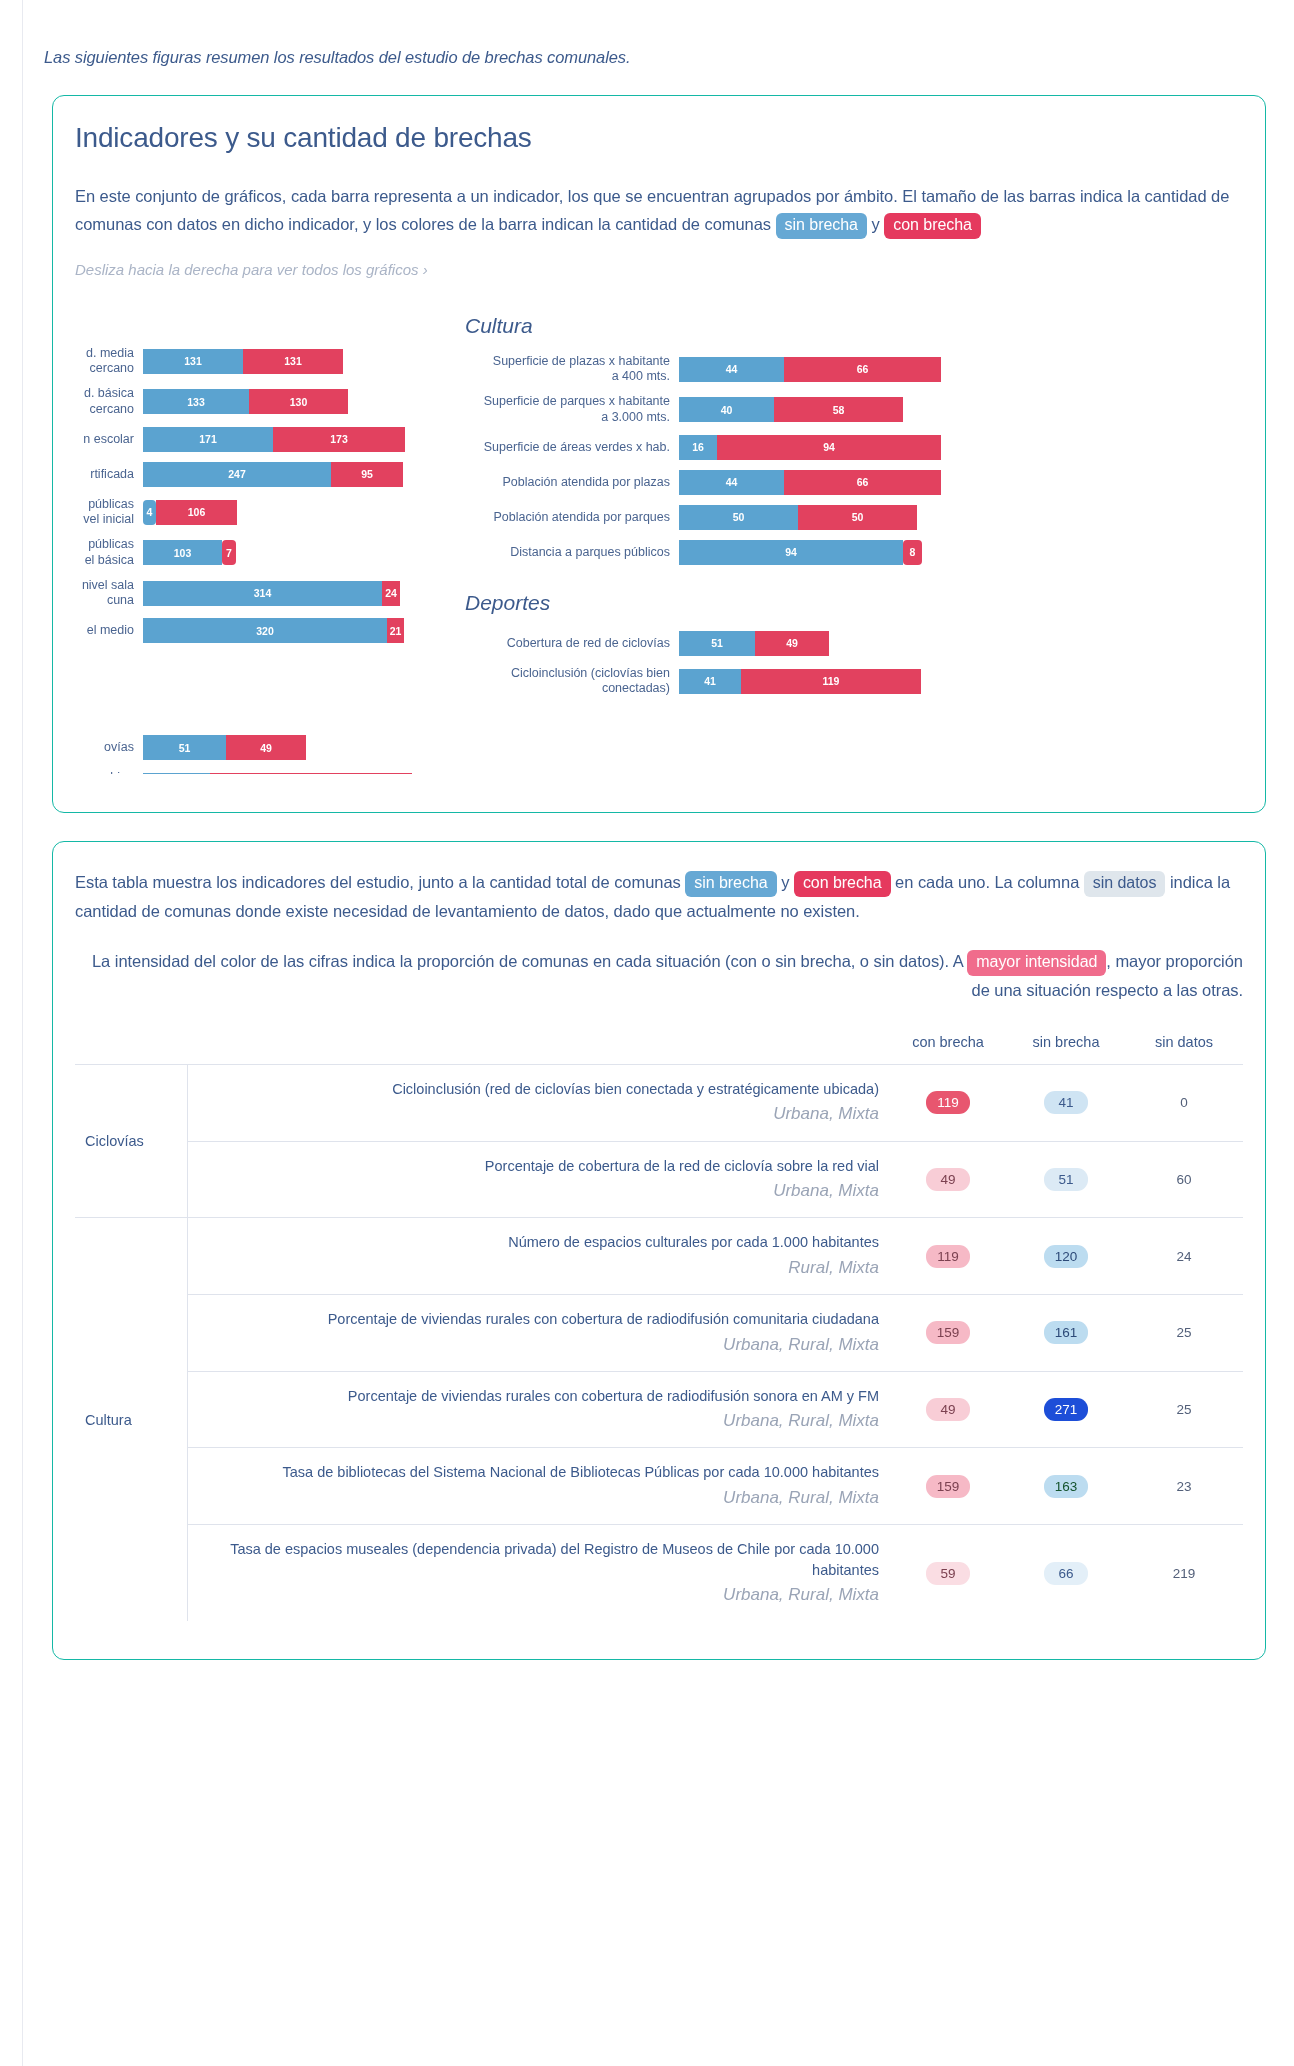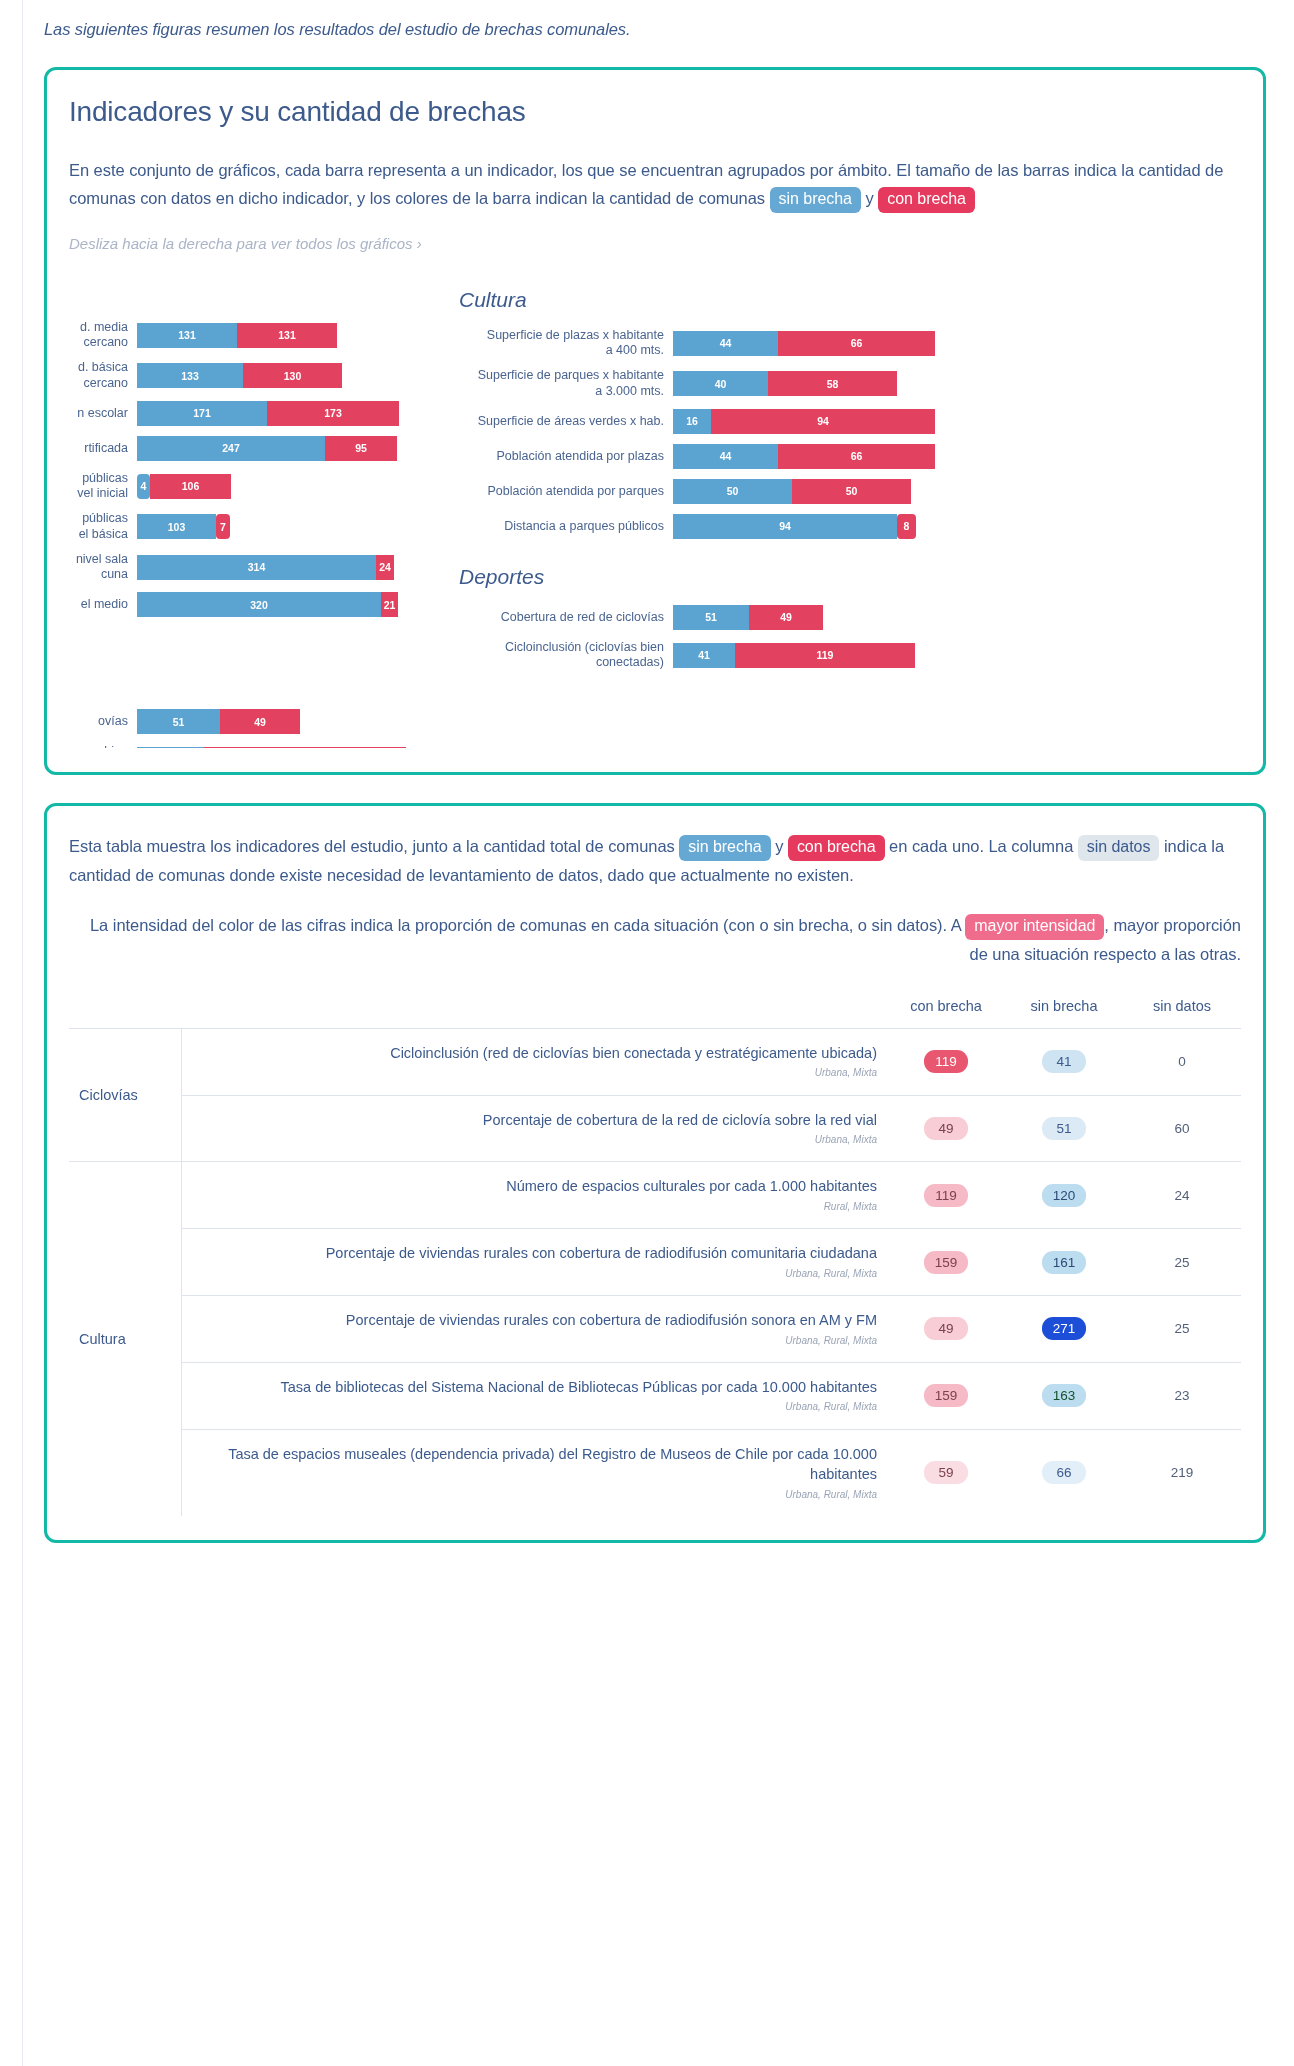--- a/index.html
+++ b/index.html
@@ -15,26 +15,26 @@
   
   .page-rule{position:absolute;left:22px;top:0;bottom:0;width:1px;background:#e8eaf0;}
   .wrap{padding:0 28px 0 44px;}
 
   h1.page-title{
     font-size:35px;font-weight:400;color:#3c5a8c;
     letter-spacing:-.3px;padding-top:18px;
   }
   .page-sub{
     font-style:italic;font-size:16.5px;color:#3c5a8c;
-    margin-top:20px;letter-spacing:-.1px;
+    margin-top:48px;letter-spacing:-.1px;
   }
 
   .card{
-    border:3px solid #14b8a6;border-radius:12px;
-    background:#fff;margin-top:28px;padding:26px 22px 24px 22px;
+    border:1px solid #14b8a6;border-radius:12px;
+    background:#fff;margin-top:28px;padding:26px 22px 38px 22px;margin-left:8px;
   }
   h2.card-title{
     font-size:28px;font-weight:400;color:#3c5a8c;letter-spacing:-.2px;
     margin-bottom:28px;
   }
   p.body{
     font-size:16.5px;line-height:1.72;color:#3c5a8c;letter-spacing:-.05px;
   }
   p.body + p.body{margin-top:22px;text-align:right;}
 
@@ -93,21 +93,21 @@
     border-top:1px solid #dfe3ec;padding:14px 10px;vertical-align:middle;
   }
   td.group{
     font-size:14.5px;color:#3c5a8c;width:112px;text-align:left;
     border-right:1px solid #dfe3ec;padding-left:8px;
   }
   td.name{
     font-size:14.5px;color:#3c5a8c;text-align:right;line-height:1.42;
     padding-right:16px;
   }
-  td.name .scope{display:block;font-style:italic;font-size:10px;color:#9aa4b6;margin-top:3px;}
+  td.name .scope{display:block;font-style:italic;font-size:17px;color:#9aa4b6;margin-top:3px;}
   td.num{width:118px;text-align:center;}
   .pill{
     display:inline-block;min-width:44px;padding:4px 11px;border-radius:11px;
     font-size:13.5px;color:#53607a;
   }
   .pill.plain{background:transparent;}
 </style>
 </head>
 <body>
 

